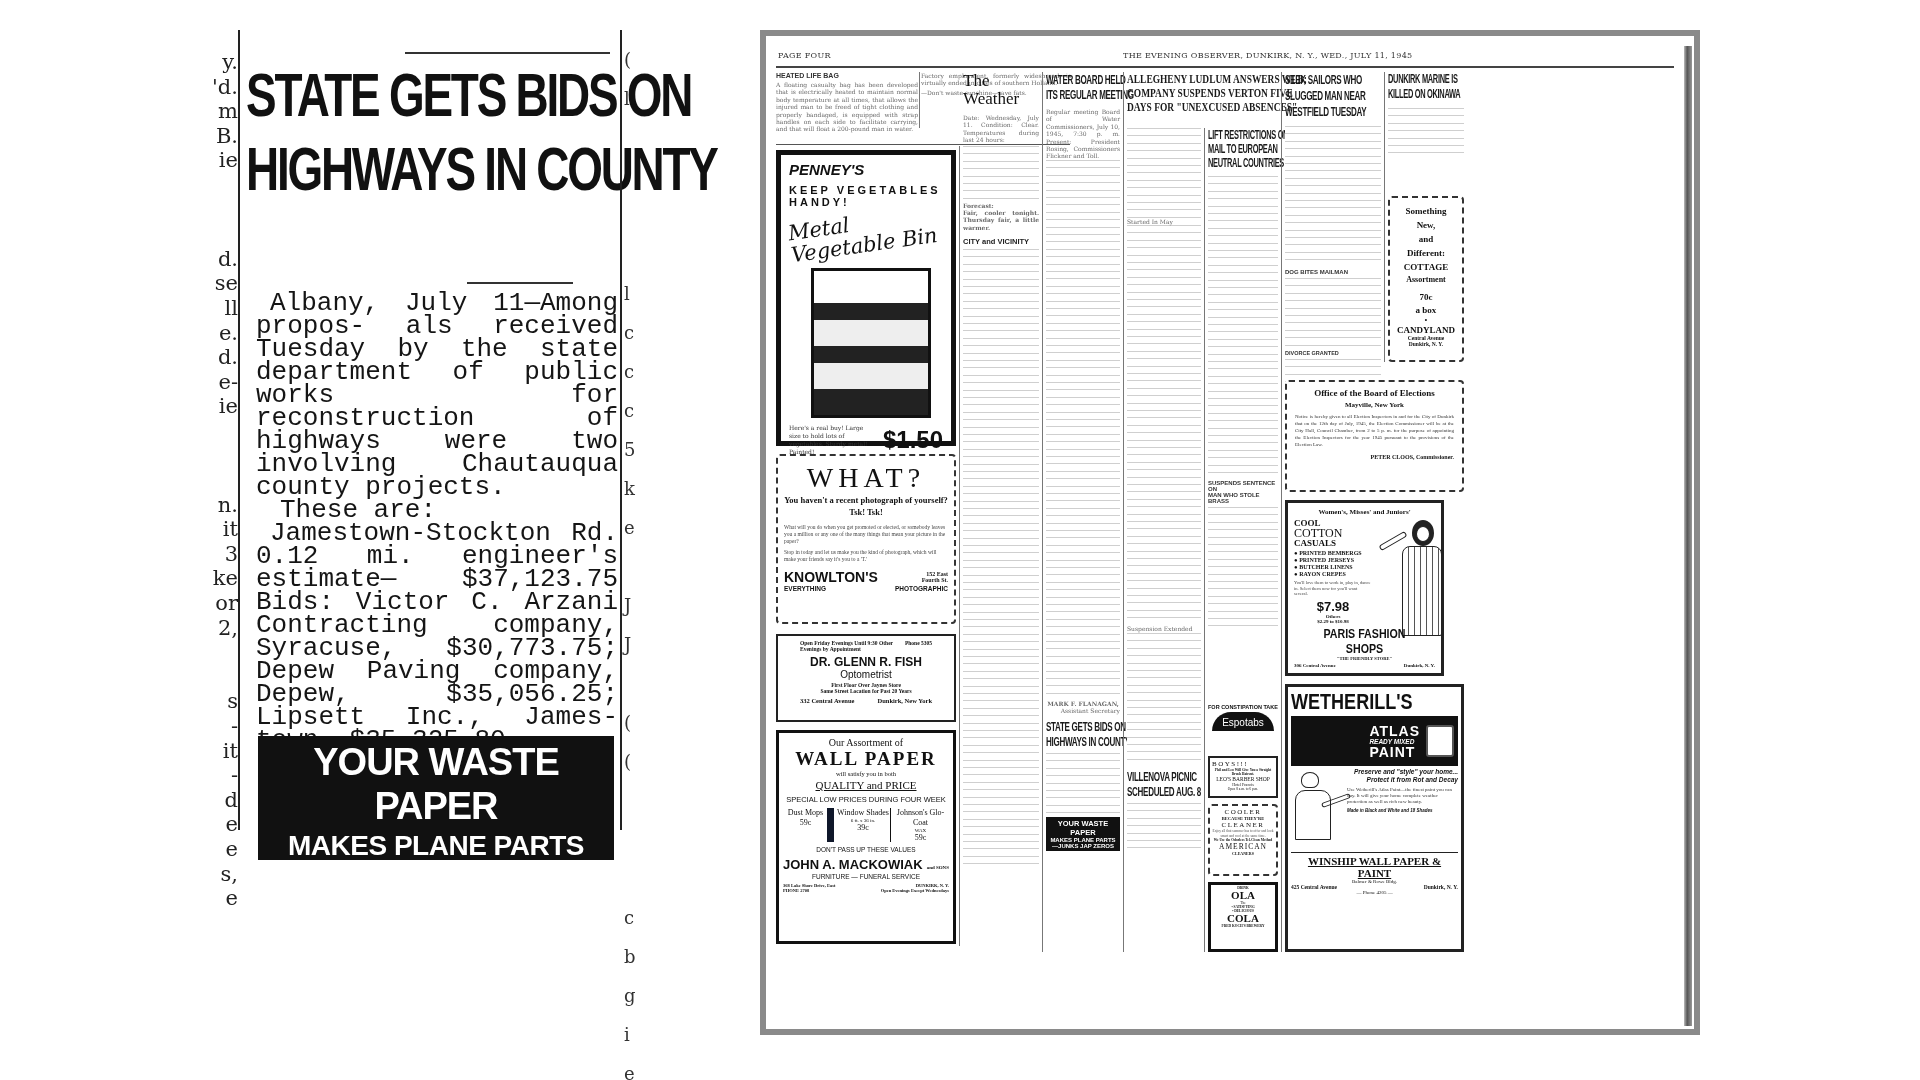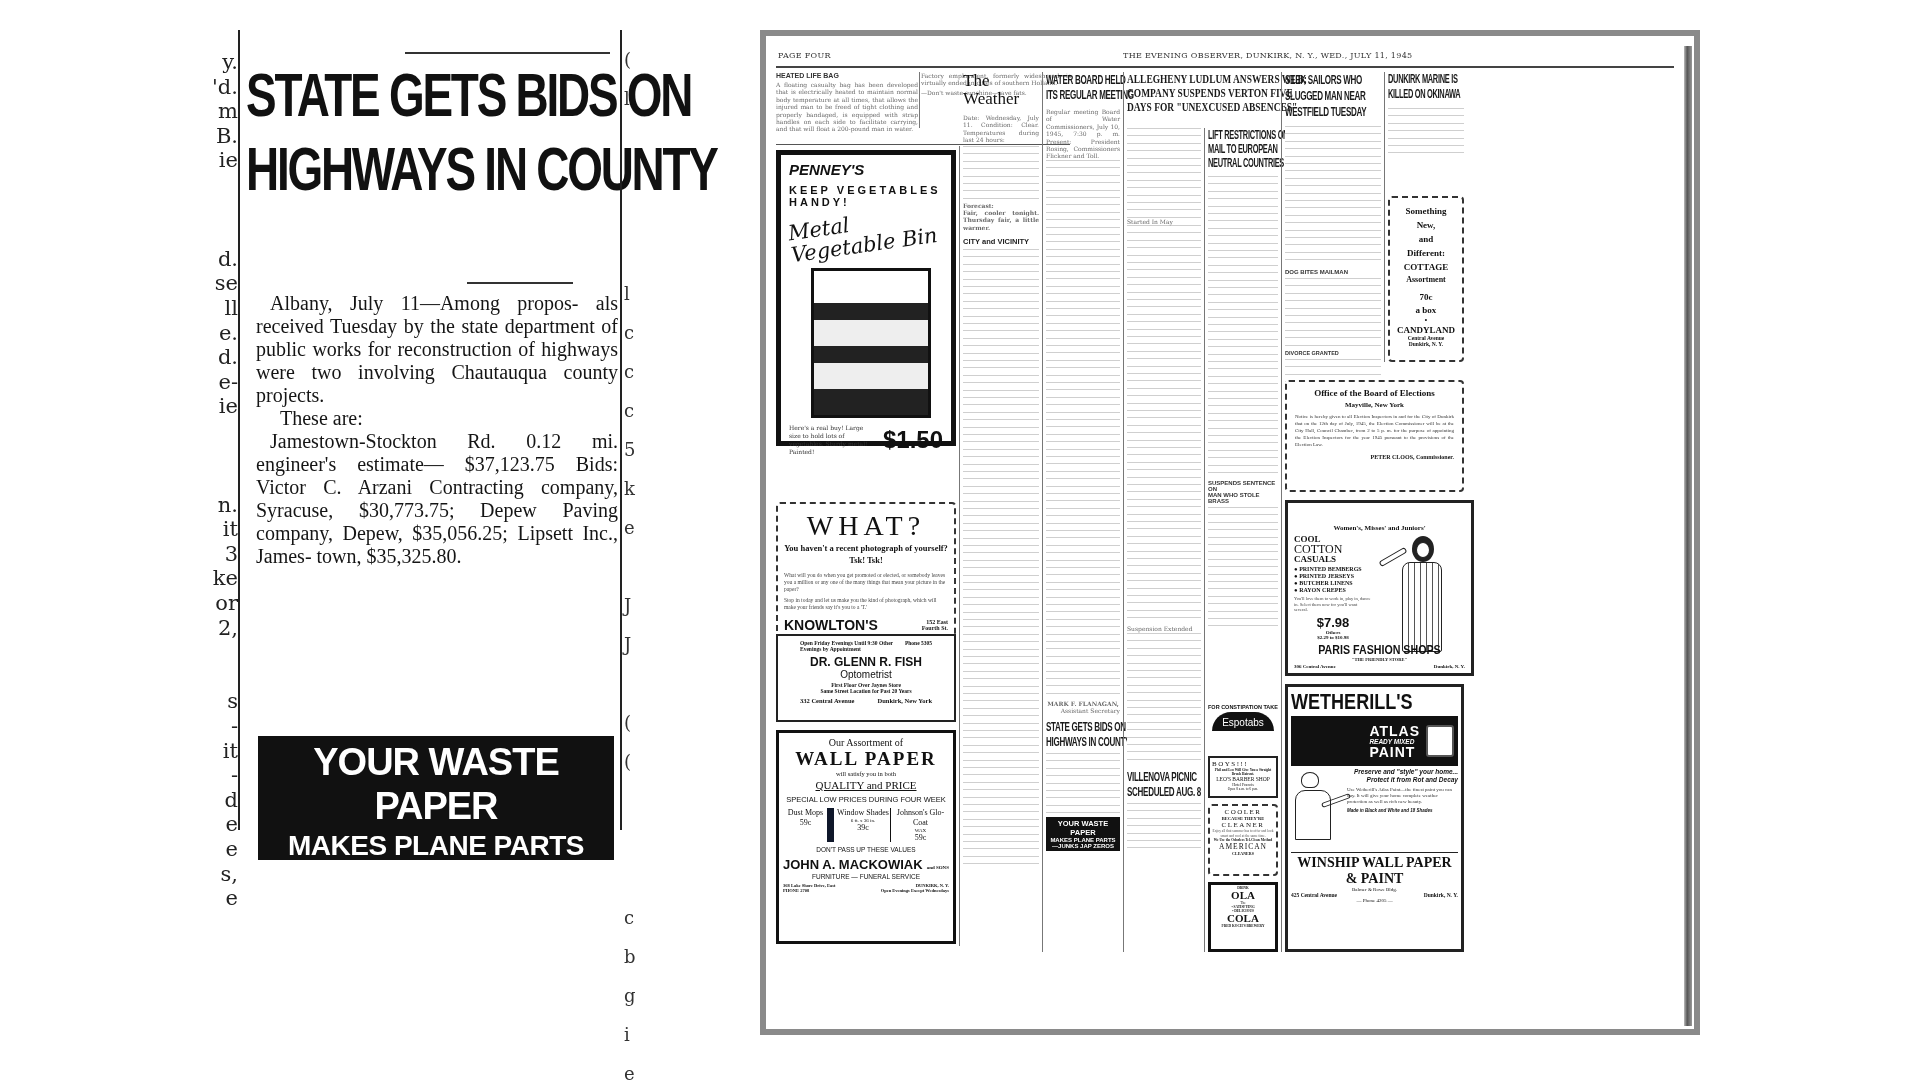--- a/index.html
+++ b/index.html
@@ -10,21 +10,21 @@
   .clip { position: absolute; left: 210px; top: 30px; width: 420px; height: 810px; background: #fff; }
   .clip .edge-left { position: absolute; left: 0; top: 20px; width: 28px; font-family: "DejaVu Serif", serif; font-size: 21px; line-height: 24.6px; color: #222; text-align: right; }
   .clip .edge-left span { display: block; }
   .clip .rule-left { position: absolute; left: 28px; top: 0; width: 2px; height: 800px; background: #222; }
   .clip .rule-right { position: absolute; left: 410px; top: 0; width: 2px; height: 800px; background: #222; }
   .clip .edge-right { position: absolute; left: 414px; top: 10px; width: 10px; font-size: 18px; line-height: 39px; color: #333; }
   .clip .edge-right span { display: block; }
   .clip .topbar { position: absolute; left: 195px; top: 22px; width: 205px; height: 2px; background: #333; }
   .clip .headline { position: absolute; left: 36px; top: 28px; width: 372px; font-family: "Liberation Sans", sans-serif; font-weight: 700; font-size: 62px; line-height: 74px; letter-spacing: -3px; transform: scaleX(0.74); transform-origin: left top; width: 505px; white-space: nowrap; color: #111; }
   .clip .divider-short { position: absolute; left: 257px; top: 252px; width: 106px; height: 2px; background: #333; }
-  .clip .body { position: absolute; left: 46px; top: 262px; width: 362px; font-family: Liberation Serif, serif; font-size: 20px; line-height: 23px; color: #151515; text-align: justify; }
+  .clip .body { position: absolute; left: 46px; top: 262px; width: 362px; font-family: Liberation Mono, monospace; font-size: 26px; line-height: 23px; color: #151515; text-align: justify; }
   .clip .body p { margin: 0; }
   .clip .body p.indent { text-indent: 14px; }
   .clip .banner { position: absolute; left: 48px; top: 706px; width: 356px; height: 124px; background: #111; color: #fff; text-align: center; font-family: "Liberation Sans", sans-serif; font-weight: 700; }
   .clip .banner .l1 { font-size: 38px; line-height: 44px; margin-top: 4px; letter-spacing: -1px; }
   .clip .banner .l2 { font-size: 28px; line-height: 36px; letter-spacing: -0.5px; }
   .clip .banner .l3 { font-size: 28px; line-height: 36px; letter-spacing: -0.5px; }
 
   
   .page { position: absolute; left: 760px; top: 30px; width: 940px; height: 1005px; border: 6px solid #8a8a8a; background: #fff; overflow: hidden; }
   .page .inner { position: absolute; left: 0; top: 0; width: 928px; height: 993px; }
@@ -172,21 +172,21 @@
       <div style="font-family:'Liberation Sans',sans-serif;font-weight:700;font-size:11px;letter-spacing:3px;margin-top:6px;">KEEP VEGETABLES</div>
       <div style="font-family:'Liberation Sans',sans-serif;font-weight:700;font-size:11px;letter-spacing:3px;">HANDY!</div>
       <div style="font-family:'DejaVu Serif',serif;font-style:italic;font-size:21px;line-height:22px;margin-top:4px;transform:rotate(-8deg);width:150px;">Metal Vegetable Bin</div>
       <div style="margin:12px 0 0 22px;width:120px;height:150px;border:3px solid #111;background:linear-gradient(#fff 0 22%,#222 22% 34%,#eee 34% 52%,#222 52% 64%,#eee 64% 82%,#222 82% 100%);"></div>
       <div style="display:flex;align-items:center;margin-top:6px;">
         <div style="font-size:6px;line-height:8px;width:96px;font-family:'DejaVu Serif',serif;color:#333;">Here's a real buy! Large size to hold lots of vegetables. Sturdy metal! Painted!</div>
         <div style="font-family:'Liberation Sans',sans-serif;font-weight:700;font-size:24px;margin-left:6px;">$1.50</div>
       </div>
     </div>
 
-    <div class="ad wavy" style="left:10px; top:418px; width:180px; height:170px; padding:6px;margin-top:48px;">
+    <div class="ad wavy" style="left:10px; top:418px; width:180px; height:170px; padding:6px;">
       <div style="font-size:28px;letter-spacing:5px;line-height:32px;">WHAT?</div>
       <div style="font-weight:700;font-size:8.5px;line-height:12px;">You haven't a recent photograph of yourself? Tsk! Tsk!</div>
       <div style="font-size:5.5px;line-height:7px;text-align:left;margin-top:6px;color:#444;">What will you do when you get promoted or elected, or somebody leaves you a million or any one of the many things that mean your picture in the paper?</div>
       <div style="font-size:5.5px;line-height:7px;text-align:left;margin-top:4px;color:#444;">Stop in today and let us make you the kind of photograph, which will make your friends say it's you to a 'T.'</div>
       <div style="display:flex;justify-content:space-between;align-items:center;margin-top:6px;">
         <span style="font-family:'Liberation Sans',sans-serif;font-weight:700;font-size:14px;">KNOWLTON'S</span>
         <span style="font-size:6px;width:34px;text-align:right;font-weight:700;">152 East Fourth St.</span>
       </div>
       <div style="display:flex;justify-content:space-between;font-family:'Liberation Sans',sans-serif;font-size:6.5px;font-weight:700;">
         <span>EVERYTHING</span>
@@ -367,21 +367,21 @@
       <div style="font-size:5.5px;font-weight:700;">Dunkirk, N. Y.</div>
     </div>
 
     <div class="ad wavy" style="left:519px; top:344px; width:179px; height:112px; padding:6px 8px;">
       <div style="font-weight:700;font-size:9px;">Office of the Board of Elections</div>
       <div style="font-weight:700;font-size:7px;margin-top:3px;">Mayville, New York</div>
       <div style="font-size:5px;line-height:7px;text-align:justify;margin-top:4px;color:#333;">Notice is hereby given to all Election Inspectors in and for the City of Dunkirk that on the 12th day of July, 1945, the Election Commissioner will be at the City Hall, Council Chamber, from 2 to 5 p. m. for the purpose of appointing the Election Inspectors for the year 1945 pursuant to the provisions of the Election Law.</div>
       <div style="font-size:6px;font-weight:700;text-align:right;margin-top:6px;">PETER CLOOS, Commissioner.</div>
     </div>
 
-    <div class="ad thin" style="left:519px; top:464px; width:189px; height:176px; text-align:left; padding:21px 6px; border-width:3px;">
+    <div class="ad thin" style="left:519px; top:464px; width:159px; height:176px; text-align:left; padding:5px 6px; border-width:3px;">
       <div style="font-weight:700;font-size:7px;text-align:center;">Women's, Misses' and Juniors'</div>
       <div style="display:flex;">
         <div style="width:78px;">
           <div style="font-weight:700;font-size:9px;line-height:10px;margin-top:2px;">COOL</div>
           <div style="font-weight:400;font-size:12px;line-height:10px;">COTTON</div>
           <div style="font-weight:700;font-size:9px;line-height:10px;">CASUALS</div>
           <div style="font-weight:700;font-size:6px;line-height:7px;margin-top:2px;">
             <div>● <span>PRINTED BEMBERGS</span></div>
             <div>● <span>PRINTED JERSEYS</span></div>
             <div>● <span>BUTCHER LINENS</span></div>
@@ -424,21 +424,21 @@
           <div style="position:absolute;left:30px;top:30px;width:30px;height:5px;border:1px solid #222;border-radius:3px;transform:rotate(-20deg);"></div>
         </div>
         <div style="flex:1;text-align:right;font-family:'Liberation Sans',sans-serif;font-weight:700;font-style:italic;font-size:6.5px;line-height:8px;">
           <div>Preserve and "style" your home...</div>
           <div>Protect it from Rot and Decay</div>
           <div style="font-family:'Liberation Serif',serif;font-style:normal;font-weight:400;font-size:5px;line-height:6px;text-align:left;margin-top:3px;color:#333;">Use Wetherill's Atlas Paint—the finest paint you can buy. It will give your home complete weather protection as well as rich new beauty.</div>
           <div style="font-size:4.5px;text-align:left;margin-top:2px;">Made in Black and White and 18 Shades</div>
         </div>
       </div>
       <div style="border-top:1px solid #222;margin-top:4px;padding-top:2px;">
-        <div style="font-weight:700;font-size:14px;">WINSHIP WALL PAPER &amp; PAINT</div>
+        <div style="font-weight:700;font-size:11px;text-decoration:underline;">WINSHIP WALL PAPER &amp; PAINT</div>
         <div style="font-size:5px;">Balmer &amp; Rowe Bldg.</div>
         <div style="display:flex;justify-content:space-between;font-size:5.5px;font-weight:700;">
           <span>425 Central Avenue</span>
           <span>Dunkirk, N. Y.</span>
         </div>
         <div style="font-size:5px;">— Phone 4205 —</div>
       </div>
     </div>
   </div>
 </section>

